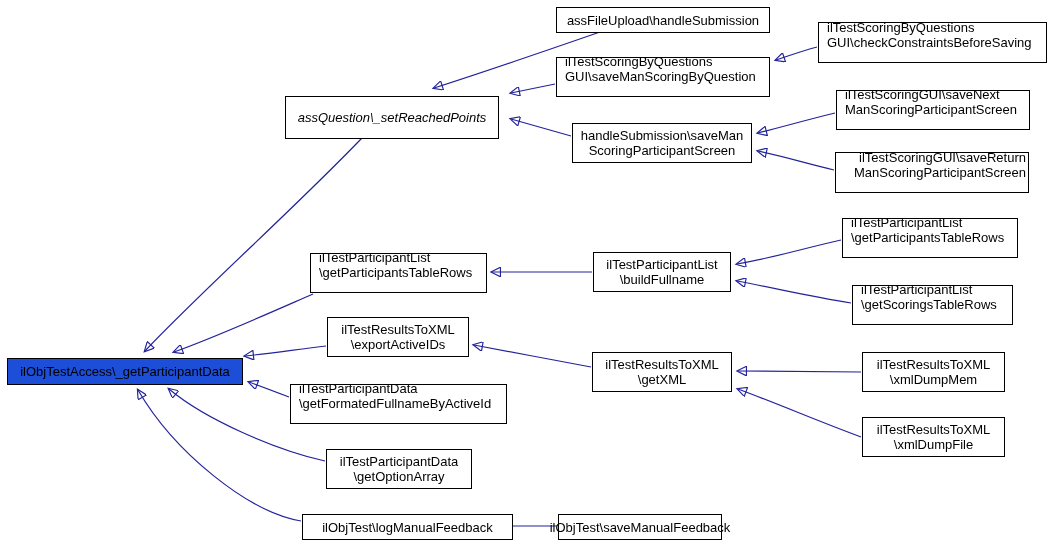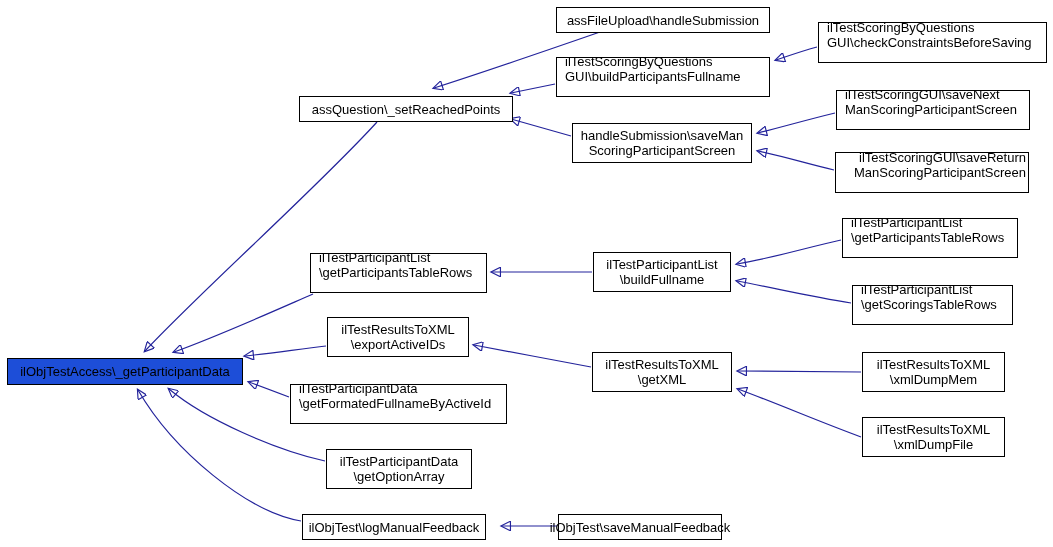--- a/index.html
+++ b/index.html
@@ -71,31 +71,31 @@
     <path d="M289,397 C276,392 263,387 249,382" marker-end="url(#arrow)"></path>
     <path d="M325,461 C276,450 206,420 169,389" marker-end="url(#arrow)"></path>
     <path d="M301,521 C248,512 174,452 138,390" marker-end="url(#arrow)"></path>
     <path d="M557,526 L502,526" marker-end="url(#arrow)"></path>
   </svg>
 
   <div class="node hl center" style="left:7px; top:358px; width:236px; height:27px;">
     <span>ilObjTestAccess\_getParticipantData</span>
   </div>
 
-  <div class="node center" style="left:299px; top:96px; width:214px; height:26px;">
+  <div class="node center" style="left:285px; top:96px; width:214px; height:43px;font-style:italic;">
     <span>assQuestion\_setReachedPoints</span>
   </div>
 
   <div class="node center" style="left:556px; top:7px; width:214px; height:26px;">
     <span>assFileUpload\handleSubmission</span>
   </div>
 
   <div class="node left" style="left:556px; top:57px; width:214px; height:40px;">
     <span>ilTestScoringByQuestions</span>
-    <span>GUI\buildParticipantsFullname</span>
+    <span>GUI\saveManScoringByQuestion</span>
   </div>
 
   <div class="node left" style="left:818px; top:22px; width:229px; height:41px;">
     <span>ilTestScoringByQuestions</span>
     <span>GUI\checkConstraintsBeforeSaving</span>
   </div>
 
   <div class="node center" style="left:572px; top:123px; width:180px; height:40px;">
     <span>handleSubmission\saveMan</span>
     <span>ScoringParticipantScreen</span>
@@ -154,21 +154,21 @@
   <div class="node left" style="left:290px; top:384px; width:217px; height:40px;">
     <span>ilTestParticipantData</span>
     <span>\getFormatedFullnameByActiveId</span>
   </div>
 
   <div class="node center" style="left:326px; top:449px; width:146px; height:40px;">
     <span>ilTestParticipantData</span>
     <span>\getOptionArray</span>
   </div>
 
-  <div class="node center" style="left:302px; top:514px; width:184px; height:26px;">
+  <div class="node center" style="left:302px; top:514px; width:211px; height:26px;">
     <span>ilObjTest\logManualFeedback</span>
   </div>
 
   <div class="node center" style="left:558px; top:514px; width:164px; height:26px;">
     <span>ilObjTest\saveManualFeedback</span>
   </div>
 
 </div>
 
 </body></html>

